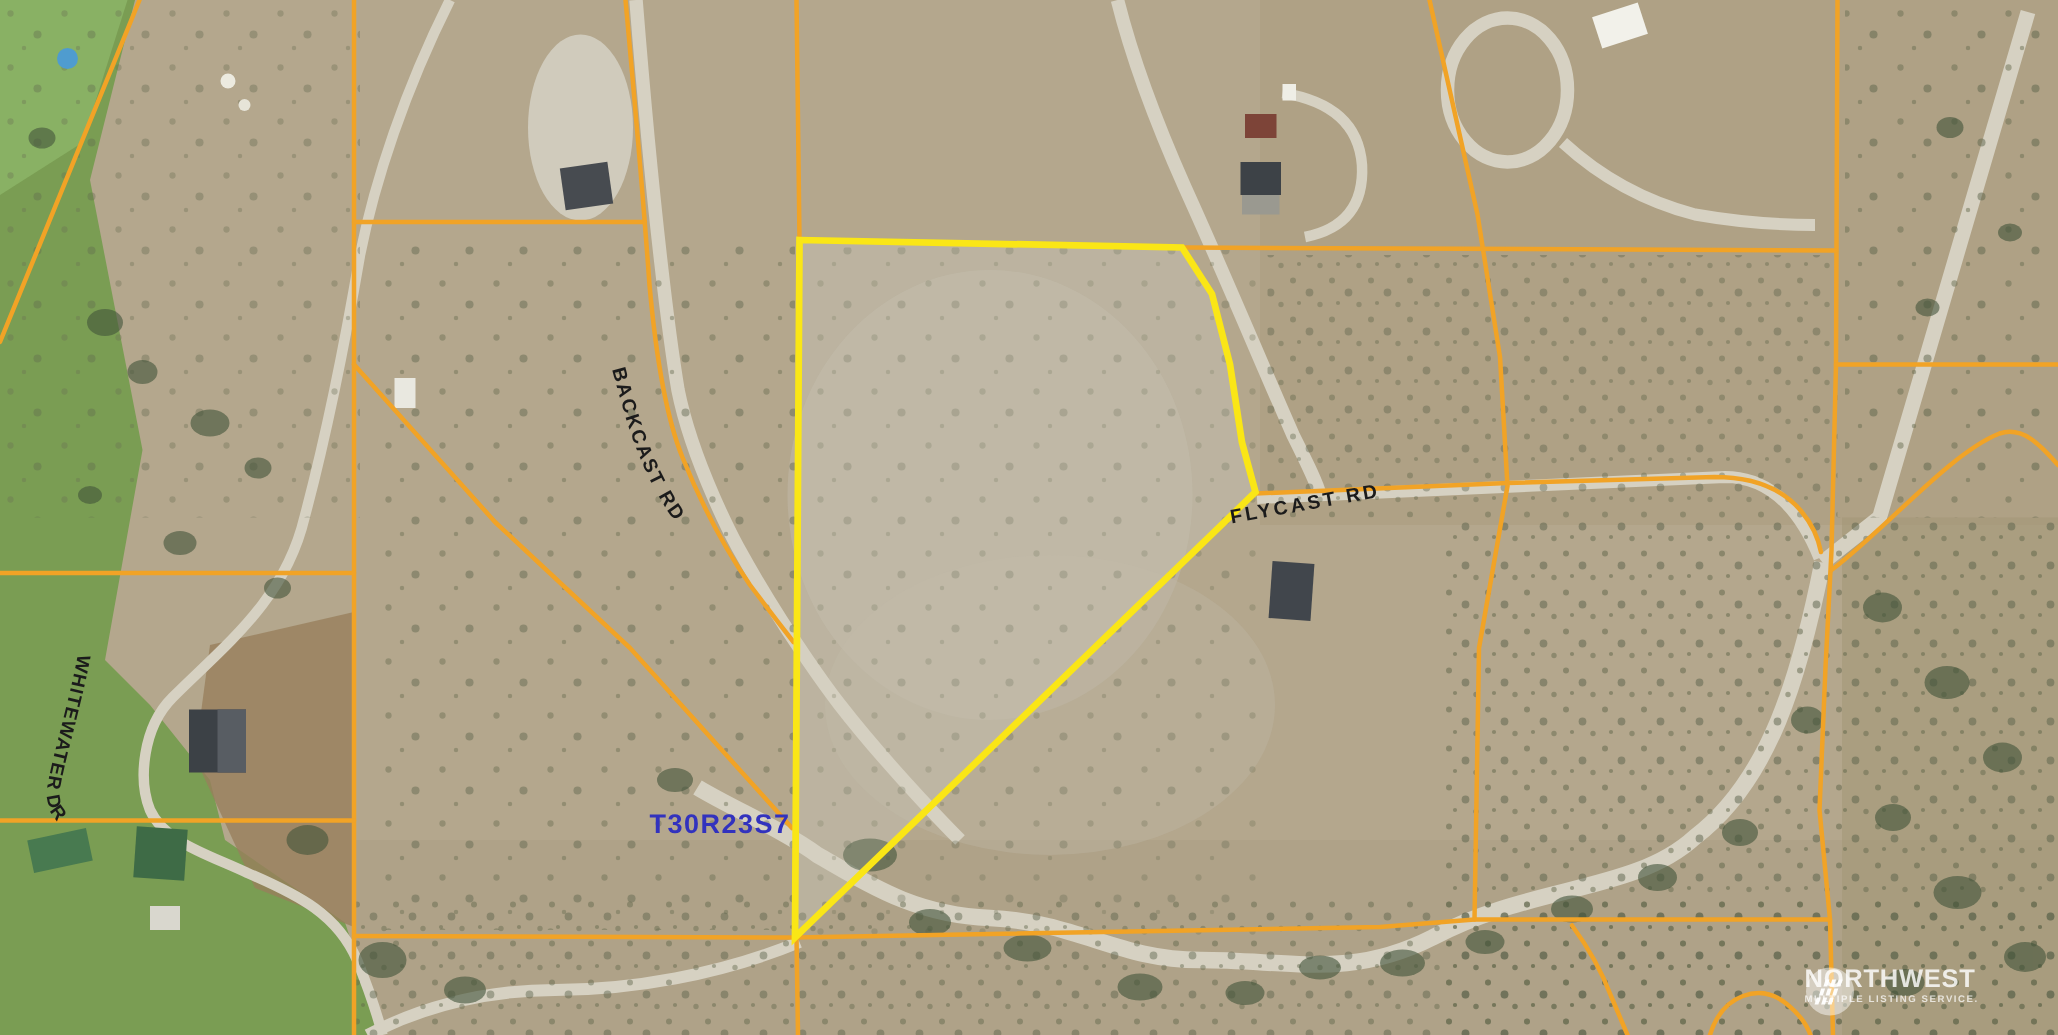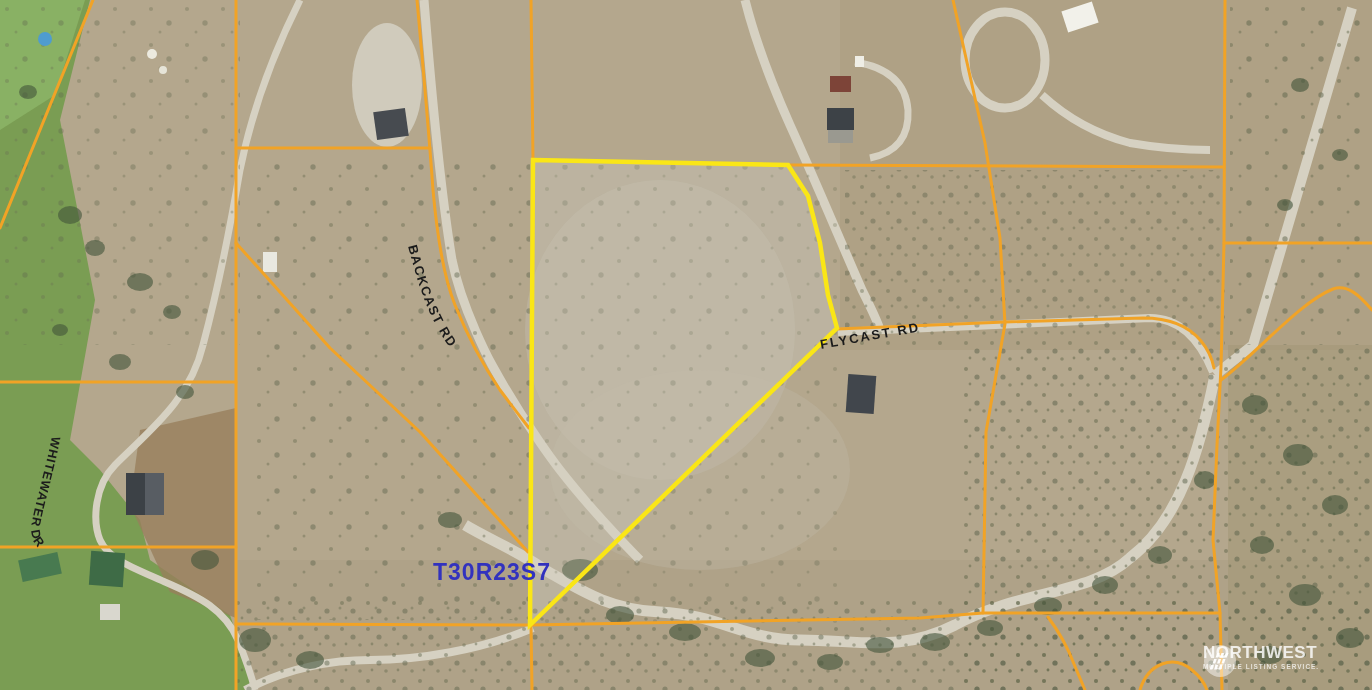--- a/index.html
+++ b/index.html
@@ -1,20 +1,20 @@
 <!DOCTYPE html>
 <html><head>
 <meta charset="utf-8">
 <style>
   html,body{margin:0;padding:0;background:#222;}
   #map{position:relative;width:1372px;height:690px;overflow:hidden;
        font-family:"Liberation Sans",sans-serif;background:#b4a78d;}
   #map svg{position:absolute;left:0;top:0;display:block;}
   .overlay{position:absolute;white-space:nowrap;}
-  #sectionLabel{left:433px;top:559px;font-size:23px;font-weight:bold;
+  #sectionLabel{left:433px;top:539px;font-size:18px;font-weight:bold;
        color:#3232BE;letter-spacing:1px;}
   #watermark{left:1203px;top:644px;display:flex;align-items:center;gap:9px;}
   #watermark .wm-text{display:flex;flex-direction:column;line-height:1;}
   #watermark .wm-brand{font-size:17px;font-weight:bold;letter-spacing:.5px;
        color:rgba(255,255,255,.82);}
   #watermark .wm-tag{font-size:6.4px;font-weight:bold;letter-spacing:1.05px;
        color:rgba(255,255,255,.72);margin-top:3px;}
   svg text{font-family:"Liberation Sans",sans-serif;font-weight:bold;}
 </style>
 </head>

